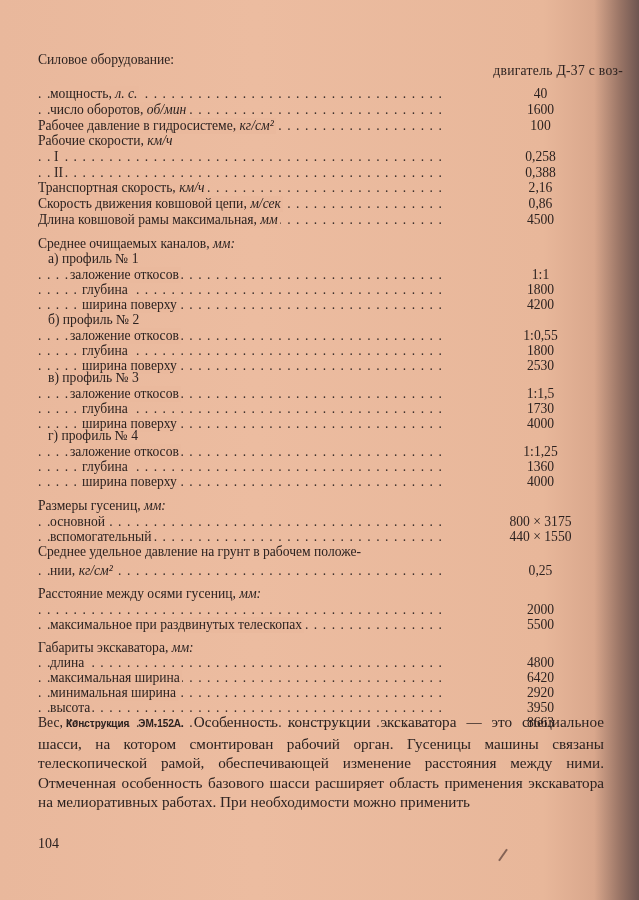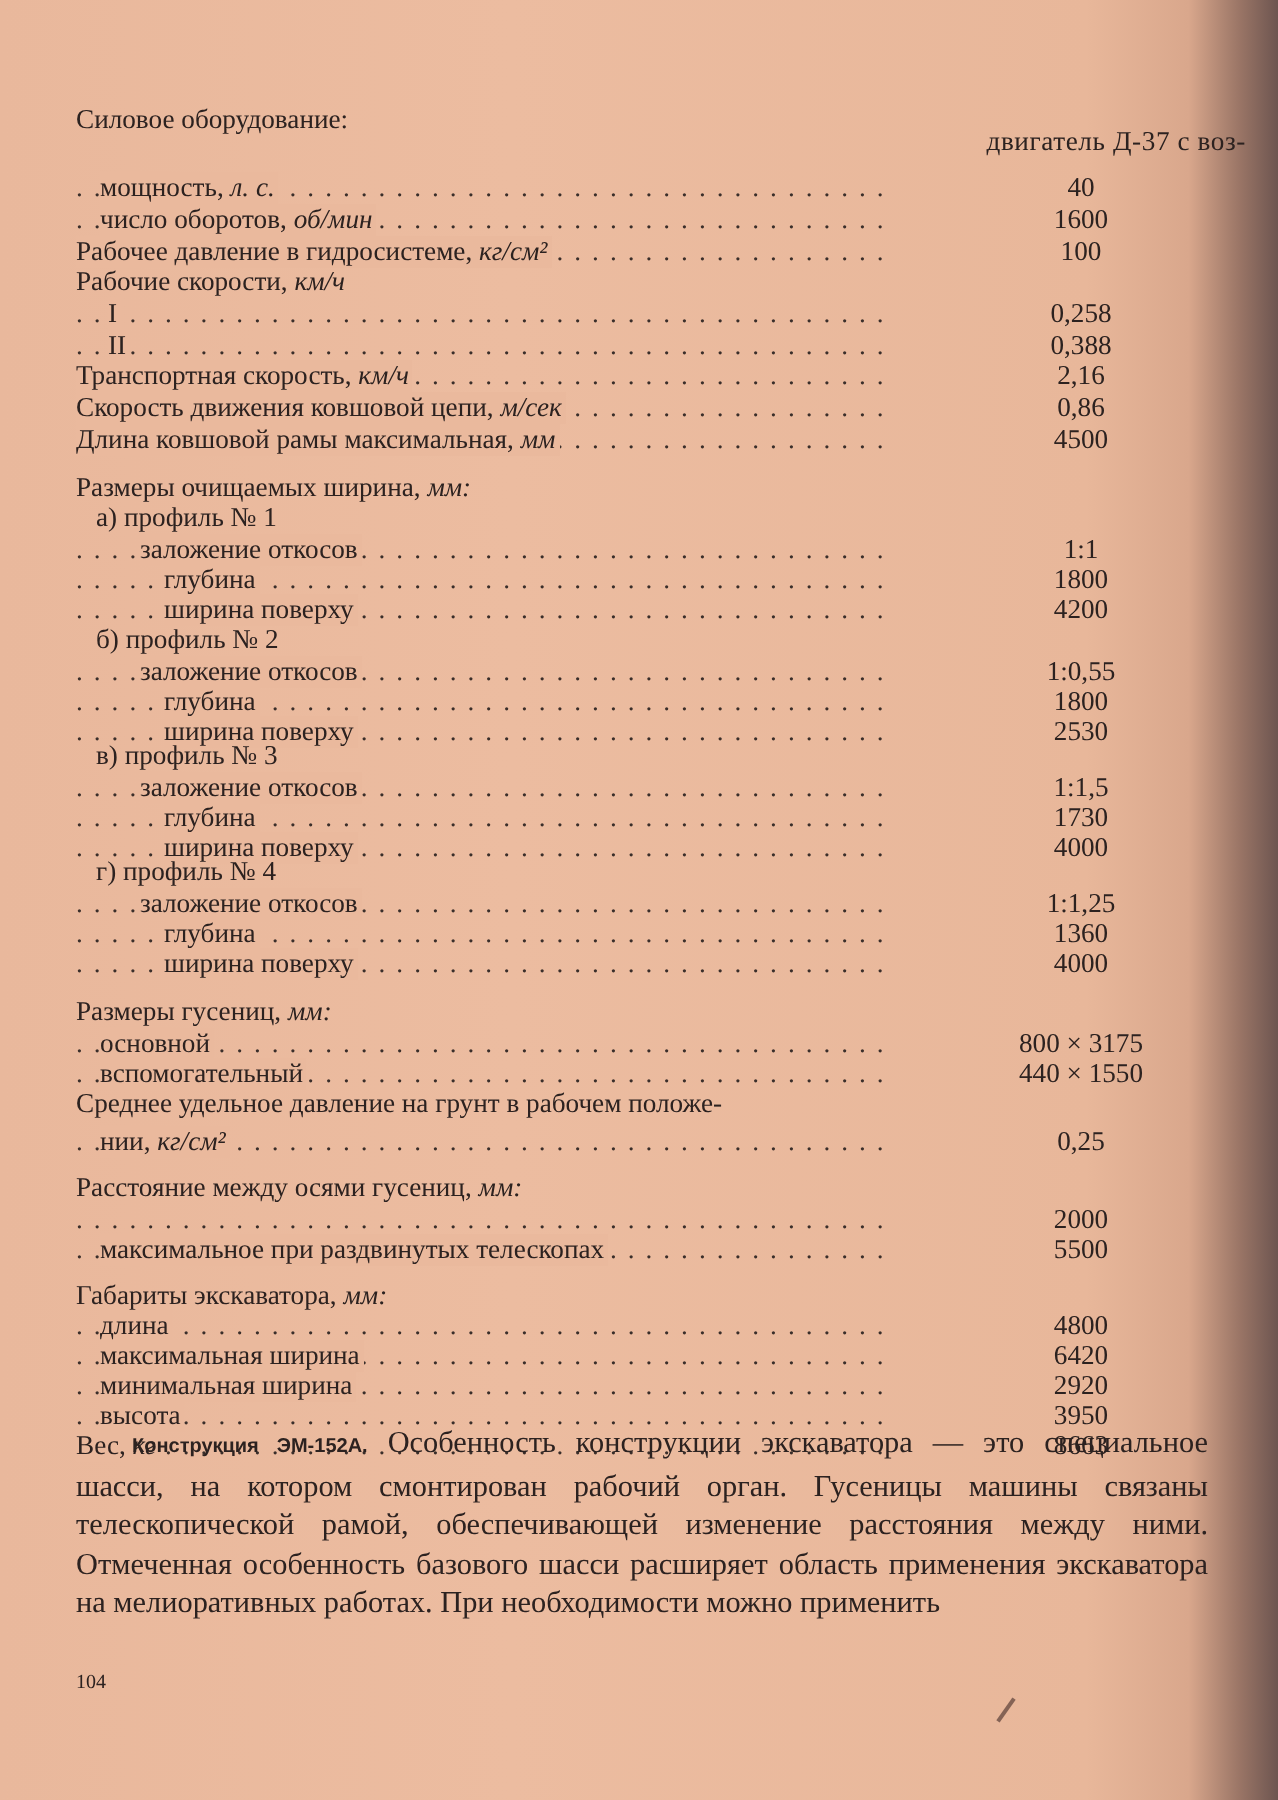--- a/index.html
+++ b/index.html
@@ -14,21 +14,21 @@
   .row { position: absolute; left: 0; width: 570px; height: 16px; line-height: 16px; white-space: nowrap; }
   .lbl { position: absolute; top: 0; }
   .dots { position: absolute; top: 0; left: 0; width: 410px; overflow: hidden; letter-spacing: 5.5px; color: #3a2e2a; }
   .val { position: absolute; top: 0; left: 440px; width: 125px; text-align: center; }
   .lbl i, .unit { font-style: italic; }
   .bg-lbl { background: #eab99d; padding-right: 2px; }
   .engine { position: absolute; left: 415px; top: 0; width: 170px; text-align: right; font-size: 13.6px; line-height: 17px; letter-spacing: 0.3px; }
   .para { position: absolute; left: 38px; top: 712px; width: 566px; font-size: 15.2px; line-height: 19.6px; text-align: justify; }
   .para p { margin: 0; text-indent: 28px; }
   .para b { font-family: "Liberation Sans", "DejaVu Sans", sans-serif; font-size: 10px; }
-  .pagenum { position: absolute; left: 38px; top: 836px; font-size: 10px; }
+  .pagenum { position: absolute; left: 38px; top: 836px; font-size: 14px; }
   .mark { position: absolute; left: 502px; top: 848px; width: 2px; height: 14px; background: #5a3f38; transform: rotate(35deg); opacity: .7; }
 </style>
 </head>
 <body>
 
 <div class="page">
 
   <div class="specs">
     <div class="row" style="top:4px">
       <span class="lbl">Силовое оборудование:</span>
@@ -75,21 +75,21 @@
         <span class="lbl bg-lbl" style="left:0"><span>Скорость движения ковшовой цепи, </span><i>м/сек</i></span>
         <span class="val">0,86</span>
       </div>
     <div class="row" style="top:164px">
         <span class="dots">..................................................................................................</span>
         <span class="lbl bg-lbl" style="left:0"><span>Длина ковшовой рамы максимальная, </span><i>мм</i></span>
         <span class="val">4500</span>
       </div>
 
     <div class="row" style="top:188px">
-        <span class="lbl" style="left:0"><span>Размеры очищаемых ширина, </span><i>мм:</i></span>
+        <span class="lbl" style="left:0"><span>Среднее очищаемых каналов, </span><i>мм:</i></span>
       </div>
     <div class="row" style="top:203px">
         <span class="lbl" style="left:10px">а) профиль № 1</span>
       </div>
     <div class="row" style="top:219px">
         <span class="dots">..................................................................................................</span>
         <span class="lbl bg-lbl" style="left:32px">заложение откосов</span>
         <span class="val">1:1</span>
       </div>
     <div class="row" style="top:234px">

